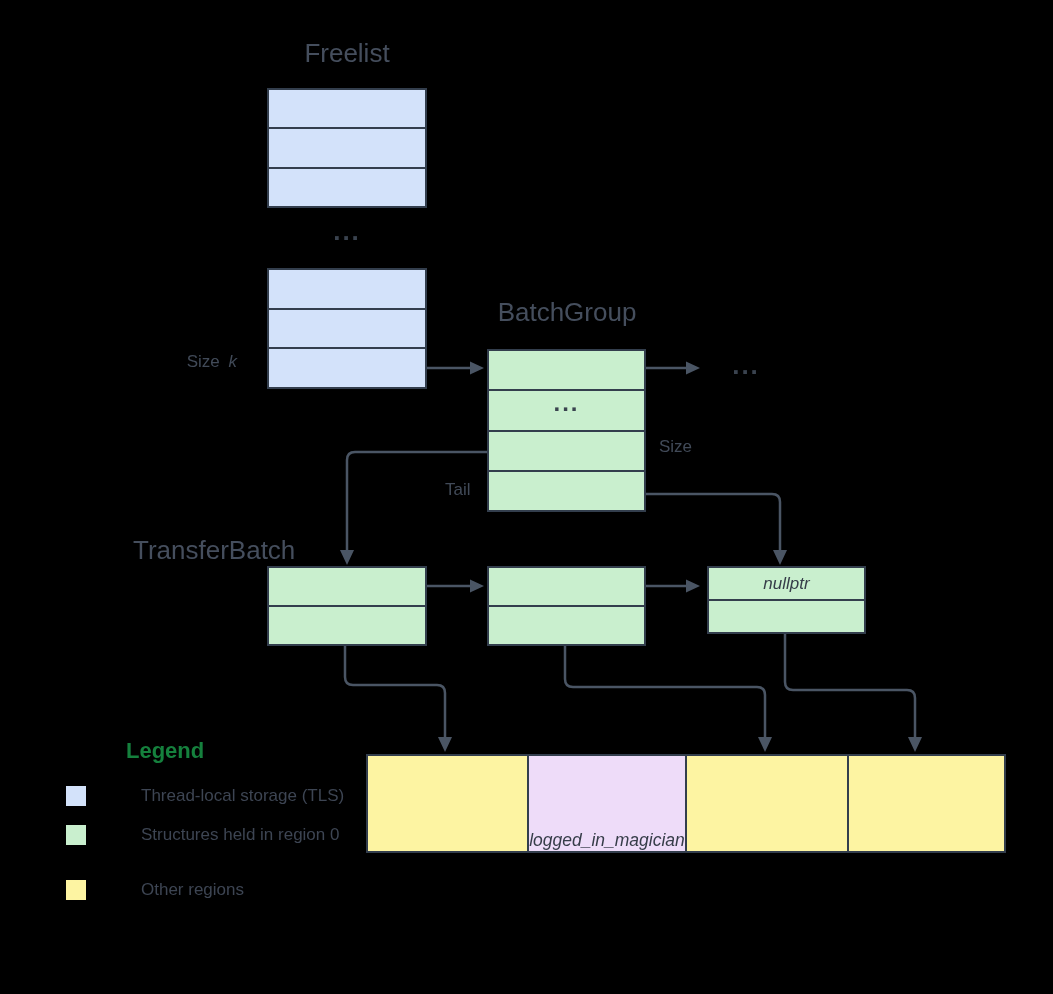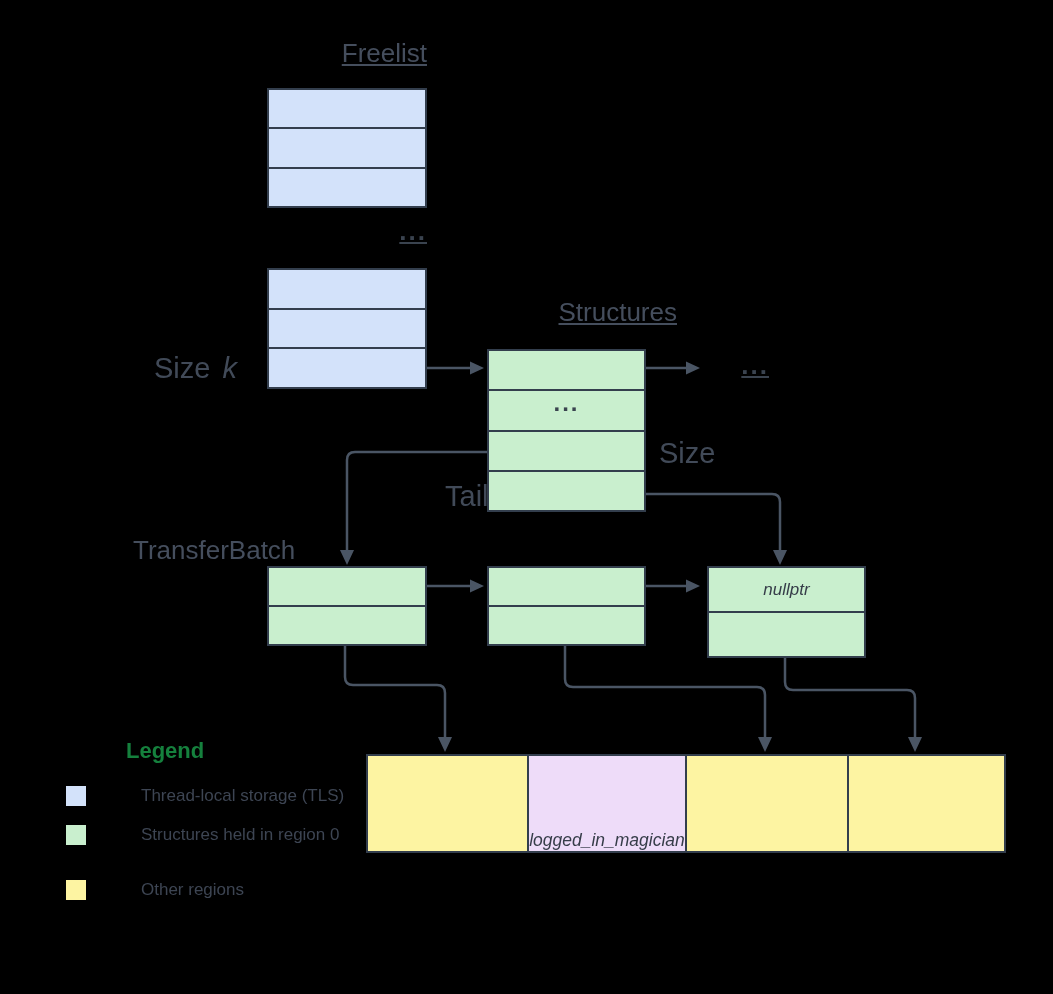--- a/index.html
+++ b/index.html
@@ -7,22 +7,22 @@
           font-family:"Liberation Sans",sans-serif;overflow:hidden;}
   svg.connectors{position:absolute;left:0;top:0;width:1053px;height:994px;}
 
   .box{position:absolute;border:2px solid #333e4d;box-sizing:border-box;
        display:flex;flex-direction:column;}
   .box .row{flex:1;border-top:2px solid #333e4d;display:flex;
             align-items:center;justify-content:center;}
   .box .row:first-child{border-top:none;}
 
   .title{position:absolute;color:#454e5d;font-size:26px;}
-  .center{text-align:right;text-decoration:underline;}
-  .label{position:absolute;color:#414a58;font-size:29px;}
+  .center{text-align:center;}
+  .label{position:absolute;color:#414a58;font-size:17px;}
   .ellipsis{position:absolute;color:#3a434f;font-size:26px;font-weight:bold;
             letter-spacing:2px;}
   .row-ellipsis{color:#3a434f;font-size:24px;font-weight:bold;letter-spacing:2px;
                 transform:translateY(-7px);}
   .cell-italic{font-style:italic;font-size:17px;color:#363d49;}
   .strip{position:absolute;display:flex;border:2px solid #333e4d;box-sizing:border-box;}
   .strip .seg{box-sizing:border-box;border-left:2px solid #333e4d;display:flex;
               align-items:flex-end;justify-content:center;}
   .strip .seg:first-child{border-left:none;}
   .seg .cell-italic{font-size:17.5px;}
@@ -87,21 +87,21 @@
     <div class="row"></div>
     <div class="row"></div>
     <div class="row"></div>
   </div>
 
   <div class="label" style="left:87px;top:352px;width:150px;text-align:right;">
     <span>Size</span>
     <span style="font-style:italic;margin-left:4px;">k</span>
   </div>
 
-  <div class="title center" style="left:457px;top:297px;width:220px;">Structures</div>
+  <div class="title center" style="left:457px;top:297px;width:220px;">BatchGroup</div>
 
   <div class="box" style="left: 487px; top: 349px; width: 159px; height: 163px; background-color: rgb(201, 239, 206);">
     <div class="row"></div>
     <div class="row">
       <span class="row-ellipsis">...</span>
     </div>
     <div class="row"></div>
     <div class="row"></div>
   </div>
 
@@ -115,21 +115,21 @@
   <div class="box" style="left: 267px; top: 566px; width: 160px; height: 80px; background-color: rgb(201, 239, 206);">
     <div class="row"></div>
     <div class="row"></div>
   </div>
 
   <div class="box" style="left: 487px; top: 566px; width: 159px; height: 80px; background-color: rgb(201, 239, 206);">
     <div class="row"></div>
     <div class="row"></div>
   </div>
 
-  <div class="box" style="left: 707px; top: 566px; width: 159px; height: 92px; background-color: rgb(201, 239, 206);">
+  <div class="box" style="left: 707px; top: 566px; width: 159px; height: 68px; background-color: rgb(201, 239, 206);">
     <div class="row">
       <span class="cell-italic">nullptr</span>
     </div>
     <div class="row"></div>
   </div>
 
   <div class="strip" style="left:366px;top:754px;width:640px;height:99px;">
     <div class="seg" style="width: 159px; background-color: rgb(253, 244, 162);"></div>
     <div class="seg" style="width: 158px; background-color: rgb(238, 220, 249);">
       <span class="cell-italic">logged_in_magician</span>

